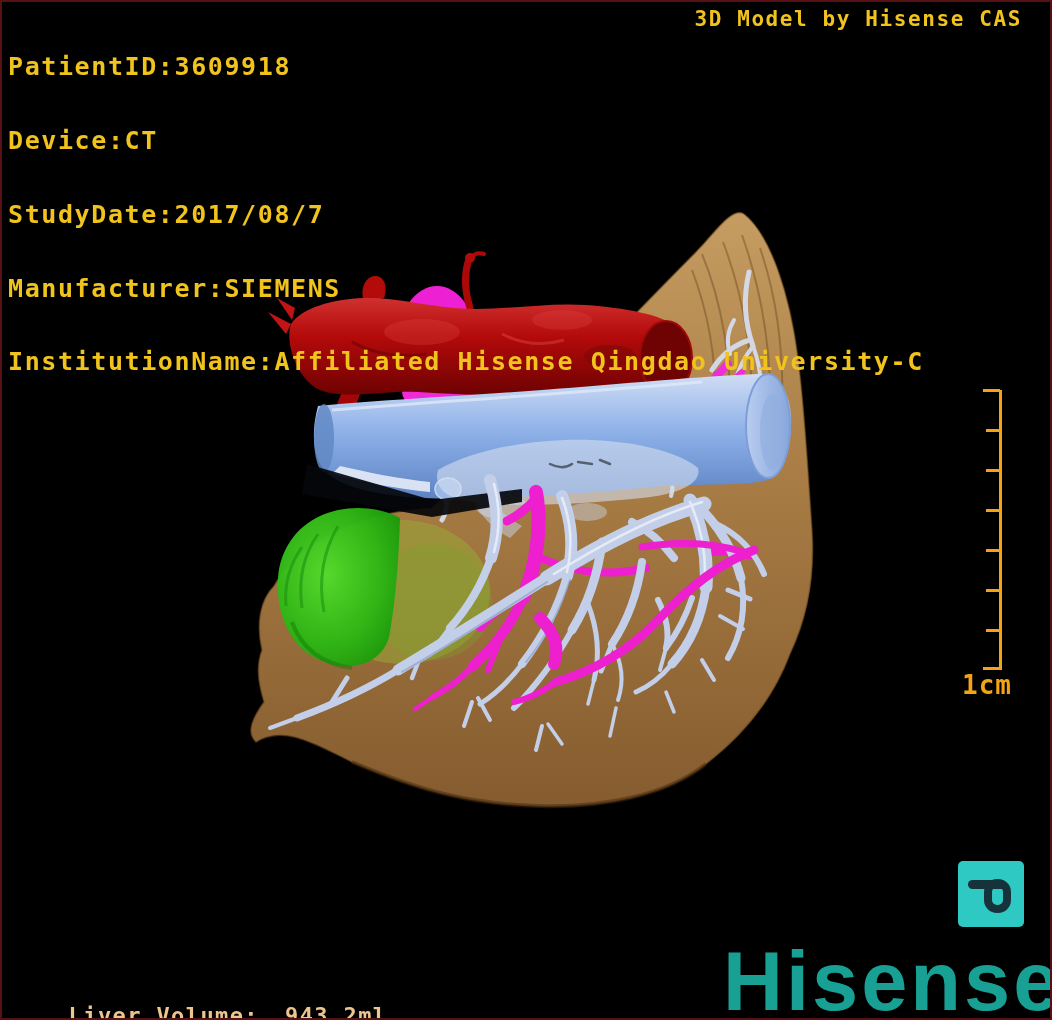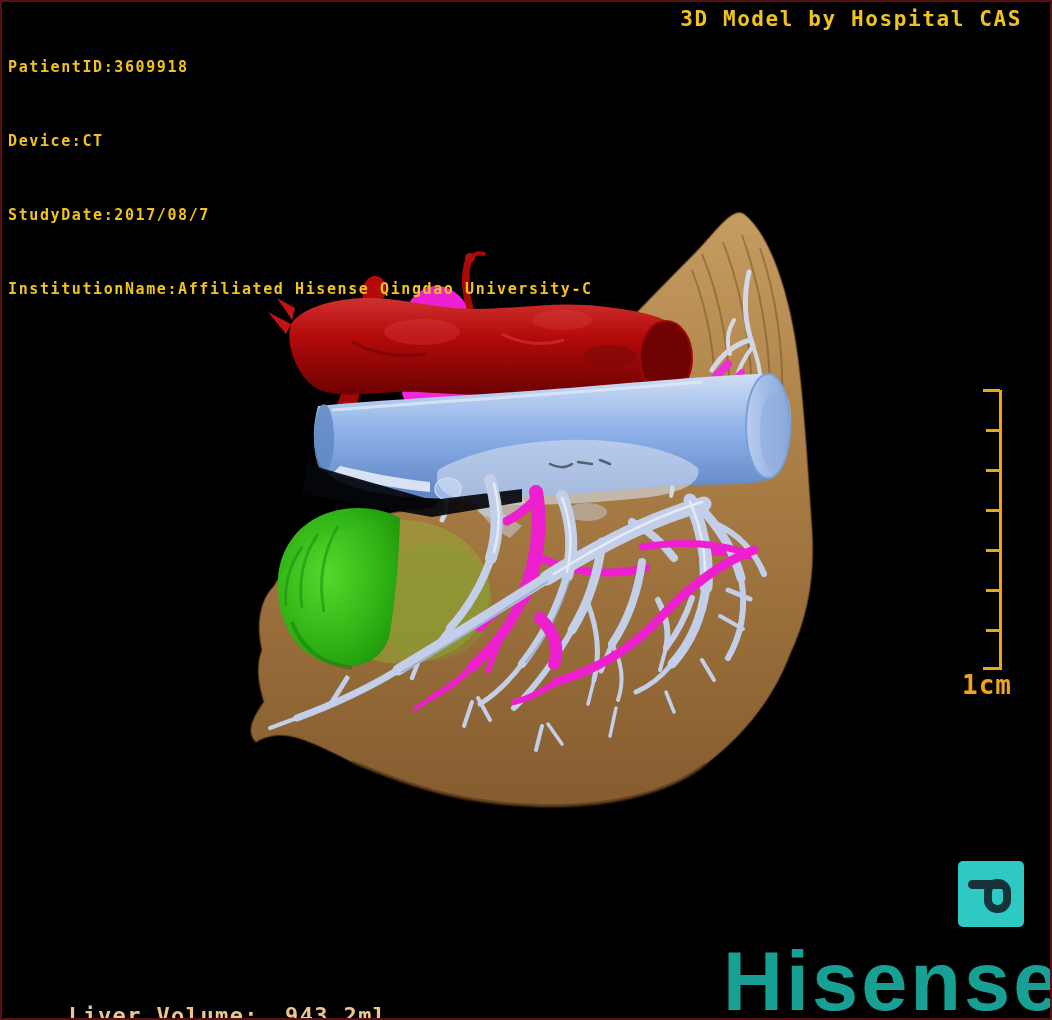--- a/index.html
+++ b/index.html
@@ -3,21 +3,21 @@
 <meta charset="utf-8">
 <style>
   html,body{margin:0;padding:0;background:#000;}
   #stage{
     position:relative;width:1052px;height:1020px;background:#000;
     overflow:hidden;border:2px solid #571014;box-sizing:border-box;
     font-family:"DejaVu Sans Mono","Liberation Mono",monospace;
   }
   .ovl{position:absolute;z-index:5;white-space:pre;}
   #patient-info{
-    left:6px;top:4px;color:#f0c31d;font-size:15px;font-weight:bold;
+    left:6px;top:4px;color:#f0c31d;font-size:25px;font-weight:bold;
     line-height:24.6px;letter-spacing:1.6px;
   }
   #watermark{
     right:28px;top:5px;color:#f0c31d;font-size:21px;font-weight:bold;
     letter-spacing:1.6px;
   }
   #volume-readout{
     left:8px;top:976px;color:#ecc58f;font-size:22px;font-weight:bold;
     letter-spacing:1.4px;
   }
@@ -244,24 +244,25 @@
       <path d="M538,616 C552,630 558,646 552,662" stroke-width="12"></path>
       <path d="M640,545 C676,539 714,541 746,551" stroke-width="7"></path>
     </g>
   </svg>
   </div>
 
   <div id="patient-info" class="ovl">
     <div>PatientID:3609918</div>
     <div>Device:CT</div>
     <div>StudyDate:2017/08/7</div>
+    <div>Manufacturer:SIEMENS</div>
     <div>InstitutionName:Affiliated Hisense Qingdao University-C</div>
   </div>
 
-  <div id="watermark" class="ovl">3D Model by Hospital CAS</div>
+  <div id="watermark" class="ovl">3D Model by Hisense CAS</div>
 
   <div id="scale-bar">
     <div id="scale-line"></div>
     <div class="tick end" style="top:387px"></div>
     <div class="tick" style="top:427px"></div>
     <div class="tick" style="top:467px"></div>
     <div class="tick" style="top:507px"></div>
     <div class="tick" style="top:547px"></div>
     <div class="tick" style="top:587px"></div>
     <div class="tick" style="top:627px"></div>

